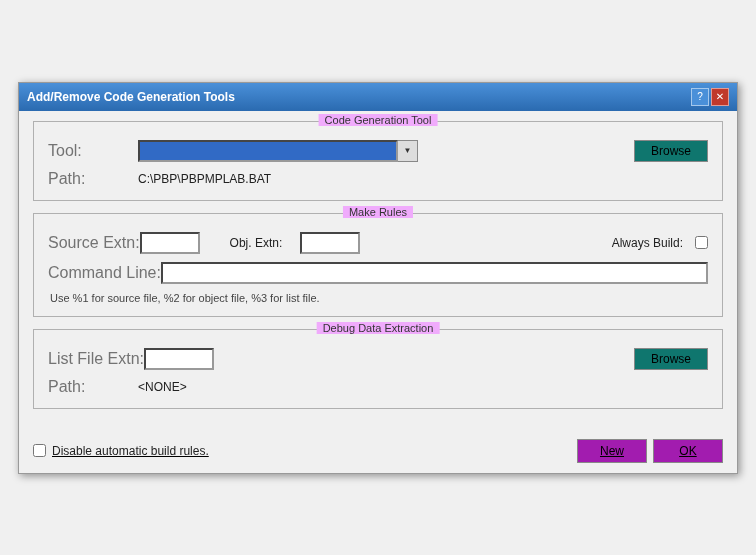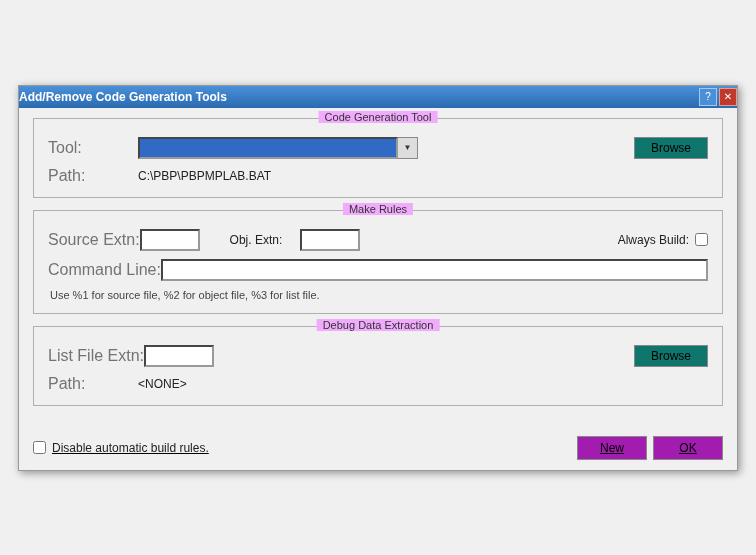--- a/index.html
+++ b/index.html
@@ -23,25 +23,25 @@
     .dialog {
       width: 720px;
       background: #f0f0f0;
       border: 1px solid #999;
       box-shadow: 2px 2px 8px rgba(0,0,0,0.4);
     }
 
     .title-bar {
       background: linear-gradient(to bottom, #4a90d9, #2a6ab0);
       color: white;
-      padding: 4px 0;
+      padding: 4px 8px;
       display: flex;
       justify-content: space-between;
       align-items: center;
-      height: 22px;
+      height: 28px;
     }
 
     .title-bar-text {
       font-size: 12px;
       font-weight: bold;
     }
 
     .title-bar-controls {
       display: flex;
       gap: 2px;
@@ -235,20 +235,21 @@
     }
 
     .section-group-inner {
       padding-top: 8px;
     }
 
     .always-build-section {
       display: flex;
       align-items: center;
       margin-left: auto;
+      gap: 6px;
     }
   </style>
 </head>
 <body>
 
 <div class="dialog">
 
   <div class="title-bar">
     <span class="title-bar-text">Add/Remove Code Generation Tools</span>
     <div class="title-bar-controls">

